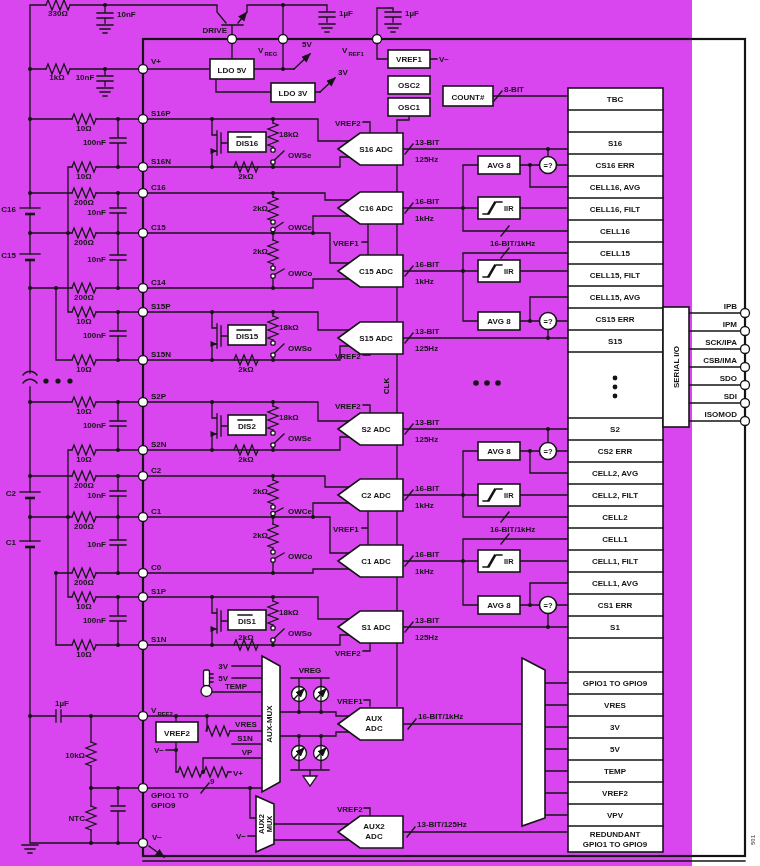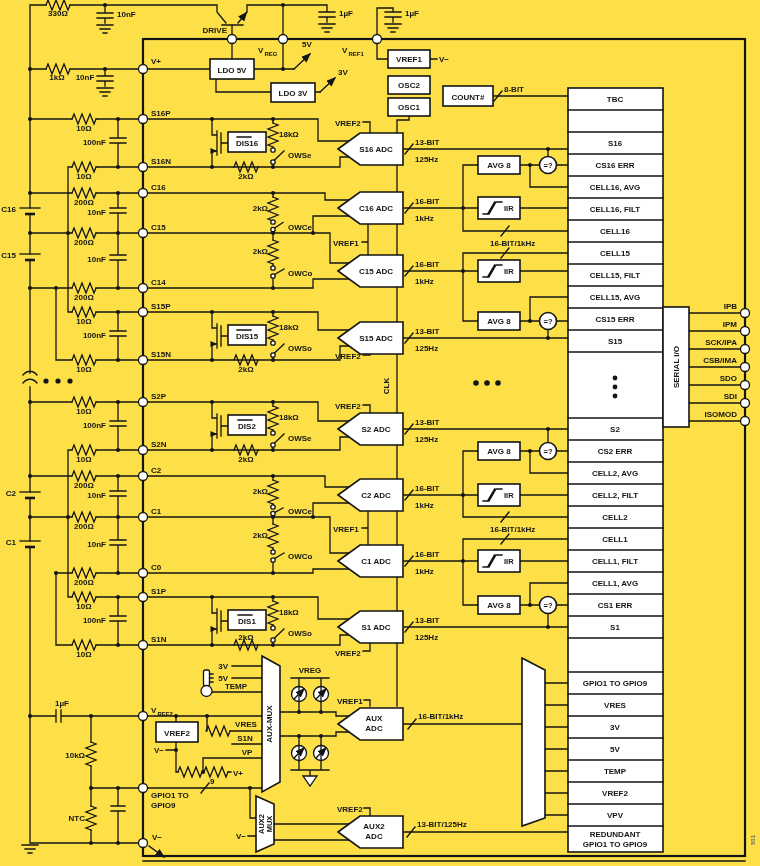--- a/index.html
+++ b/index.html
@@ -1,16 +1,16 @@
 <!DOCTYPE html>
 <html><head>
 <meta charset="utf-8">
 <style>
   html,body{margin:0;padding:0;background:#fff}
-  .stage{width:760px;height:866px;position:relative;background:#fde047}
+  .stage{width:692px;height:866px;position:relative;background:#d946ef}
   .w{stroke:#141414;stroke-width:1.3;fill:none;stroke-linecap:square}
   .w2{stroke:#141414;stroke-width:2.2;fill:none}
   .b{fill:#fff;stroke:#141414;stroke-width:1.6}
   .bn{fill:#fff;stroke:#141414;stroke-width:1.3}
   .dot{fill:#141414;stroke:none}
   .t{font-family:"Liberation Sans",sans-serif;font-weight:bold;font-size:8px;fill:#141414}
   .t7{font-size:7.5px}
   .ts{font-size:6px}
   .tm{text-anchor:middle}
   .te{text-anchor:end}

